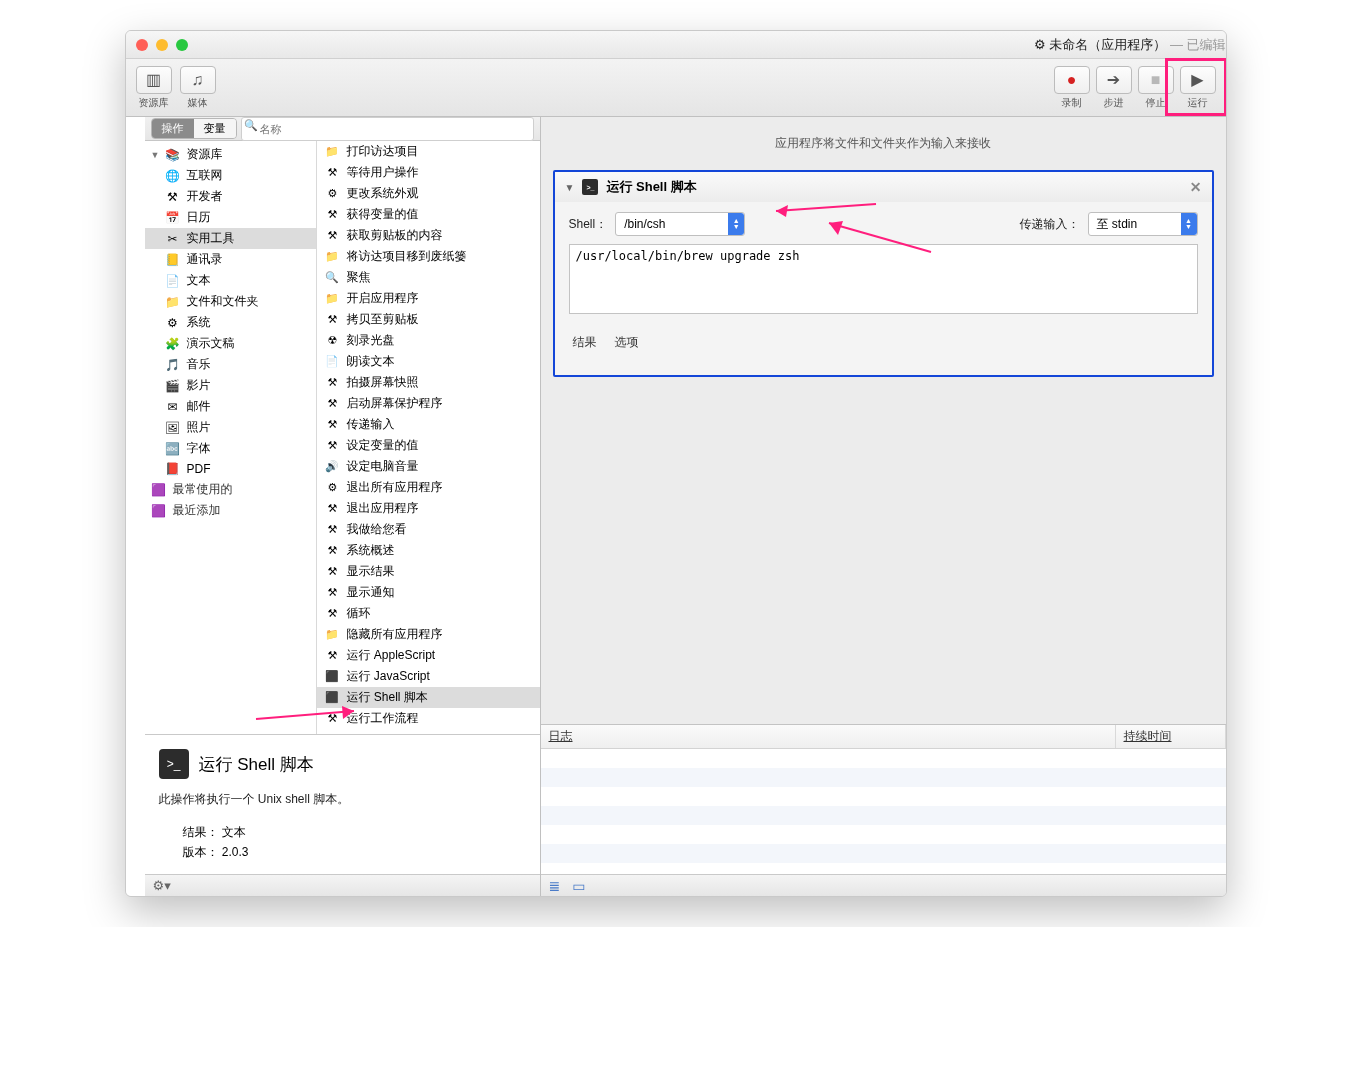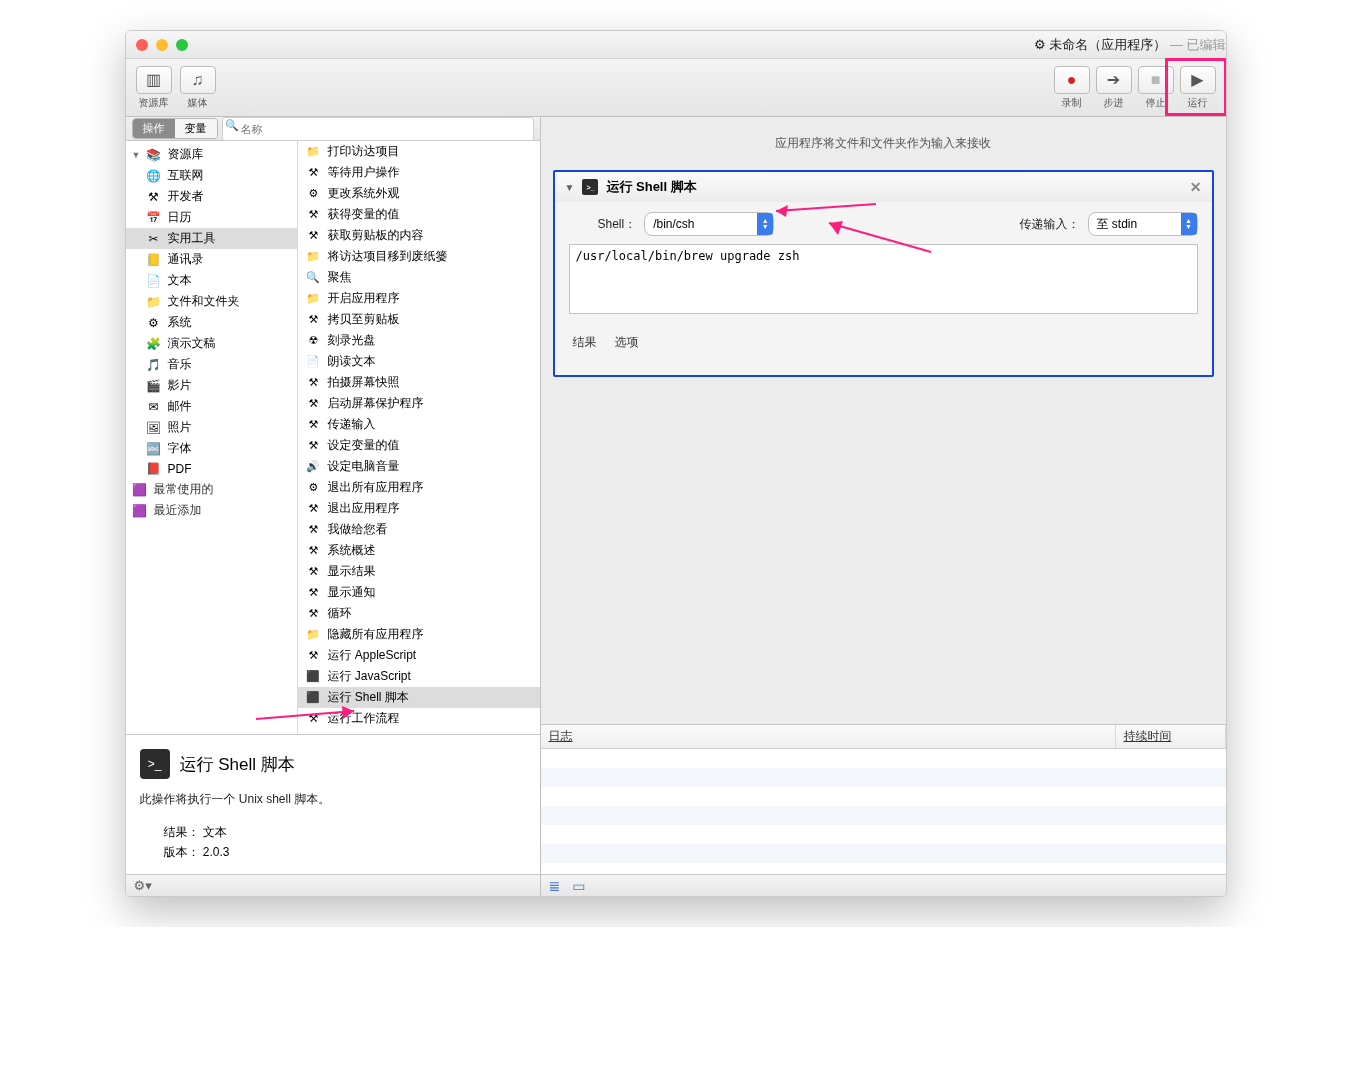--- a/index.html
+++ b/index.html
@@ -11,21 +11,21 @@
 .tl.r { background: #ff5f57; } .tl.y { background: #febc2e; } .tl.g { background: #28c840; }
 .title-center { position: absolute; left: 0; right: 0; text-align: right; font-size: 13px; color: #222; pointer-events: none; }
 .title-center .muted { color: #999; }
 .toolbar { height: 58px; background: linear-gradient(#f3f3f3,#e5e5e5); border-bottom: 1px solid #c0c0c0; display: flex; align-items: center; padding: 0 10px; }
 .toolbar-group { display: flex; gap: 8px; }
 .toolbar-btn { display: flex; flex-direction: column; align-items: center; gap: 2px; font-size: 10px; color: #555; cursor: default; }
 .tb-icon { width: 36px; height: 28px; background: linear-gradient(#fdfdfd,#efefef); border: 1px solid #bcbcbc; border-radius: 4px; display: flex; align-items: center; justify-content: center; font-size: 16px; }
 .toolbar-right { margin-left: auto; display: flex; gap: 6px; }
 .run-highlight { position: absolute; top: 27px; right: -1px; width: 62px; height: 58px; border: 3px solid #ff1e7d; pointer-events: none; z-index: 50; }
 .body { flex: 1; display: flex; min-height: 0; }
-.left { width: 415px; border-right: 1px solid #c0c0c0; display: flex; flex-direction: column; background: #fff; }
+.left { width: 415px; border-right: 1px solid #c0c0c0; display: flex; flex-direction: column; background: #fff; padding-left: 19px; }
 .tabs-row { height: 24px; display: flex; align-items: center; background: linear-gradient(#f0f0f0,#e6e6e6); border-bottom: 1px solid #c6c6c6; padding: 0 6px; gap: 4px; }
 .seg { display: flex; border: 1px solid #b7b7b7; border-radius: 4px; overflow: hidden; font-size: 11px; }
 .seg span { padding: 2px 10px; background: #f5f5f5; cursor: default; }
 .seg span.active { background: #8b8b8b; color: #fff; }
 .search { flex: 1; }
 .search input { width: 100%; height: 24px; border: 1px solid #cfcfcf; border-radius: 3px; padding: 0 18px 0 18px; font-size: 11px; background: #fff; }
 .search-wrap { position: relative; }
 .search-wrap .mag { position: absolute; left: 4px; top: 2px; font-size: 11px; color: #999; }
 .lists { flex: 1; display: flex; min-height: 0; }
 .sidebar { width: 172px; border-right: 1px solid #d9d9d9; overflow-y: auto; background: #fff; font-size: 12px; padding-top: 3px; }
@@ -48,23 +48,23 @@
 .footer-left { border-top: 1px solid #c9c9c9; height: 22px; display: flex; align-items: center; padding: 0 8px; background: linear-gradient(#f4f4f4,#e6e6e6); color: #666; font-size: 13px; }
 .right { flex: 1; display: flex; flex-direction: column; background: #ececec; }
 .workflow { flex: 1; overflow-y: auto; position: relative; }
 .hint { text-align: center; font-size: 12px; color: #555; padding: 18px 0; }
 .action-block { margin: 0 12px 12px 12px; border: 2px solid #1346d8; border-radius: 2px; background: #f4f4f4; }
 .ab-header { display: flex; align-items: center; gap: 8px; padding: 6px 10px; font-size: 13px; font-weight: 600; background: linear-gradient(#fafafa,#ececec); }
 .ab-header .tri { color: #666; font-size: 10px; }
 .ab-header .term-sm { width: 16px; height: 16px; background: #2c2c2c; border-radius: 2px; display: inline-flex; align-items: center; justify-content: center; color: #fff; font-size: 7px; }
 .ab-header .close { margin-left: auto; color: #888; font-size: 14px; cursor: default; }
 .ab-body { padding: 10px 14px; }
-.ab-row { display: flex; align-items: center; gap: 8px; font-size: 12px; margin-left: 29px; }
+.ab-row { display: flex; align-items: center; gap: 8px; font-size: 12px; }
 .ab-row label { color: #222; }
-.select { position: relative; background: #fff; border: 1px solid #bfbfbf; border-radius: 8px; height: 24px; font-size: 12px; padding: 0 20px 0 8px; display: flex; align-items: center; min-width: 130px; }
+.select { position: relative; background: #fff; border: 1px solid #bfbfbf; border-radius: 3px; height: 24px; font-size: 12px; padding: 0 20px 0 8px; display: flex; align-items: center; min-width: 130px; }
 .select .arrows { position: absolute; right: 0; top: 0; width: 16px; height: 100%; background: #3b7bec; border-radius: 0 3px 3px 0; display: flex; flex-direction: column; align-items: center; justify-content: center; color: #fff; font-size: 7px; line-height: 6px; }
 .ab-spacer { flex: 1; }
 .code-area { margin-top: 8px; width: 100%; height: 70px; border: 1px solid #c3c3c3; background: #fff; font-family: Menlo, monospace; font-size: 12px; padding: 4px 6px; resize: none; }
 .ab-footer { display: flex; gap: 18px; padding: 6px 18px 24px 18px; font-size: 12px; color: #333; }
 .arrow-red { position: absolute; pointer-events: none; }
 .log { height: 150px; border-top: 1px solid #c3c3c3; background: #fff; display: flex; flex-direction: column; }
 .log-header { display: flex; font-size: 12px; color: #333; border-bottom: 1px solid #d3d3d3; background: linear-gradient(#fafafa,#efefef); }
 .log-header span { padding: 3px 8px; border-right: 1px solid #d9d9d9; text-decoration: underline; }
 .log-rows { flex: 1; }
 .log-rows div { height: 19px; }

